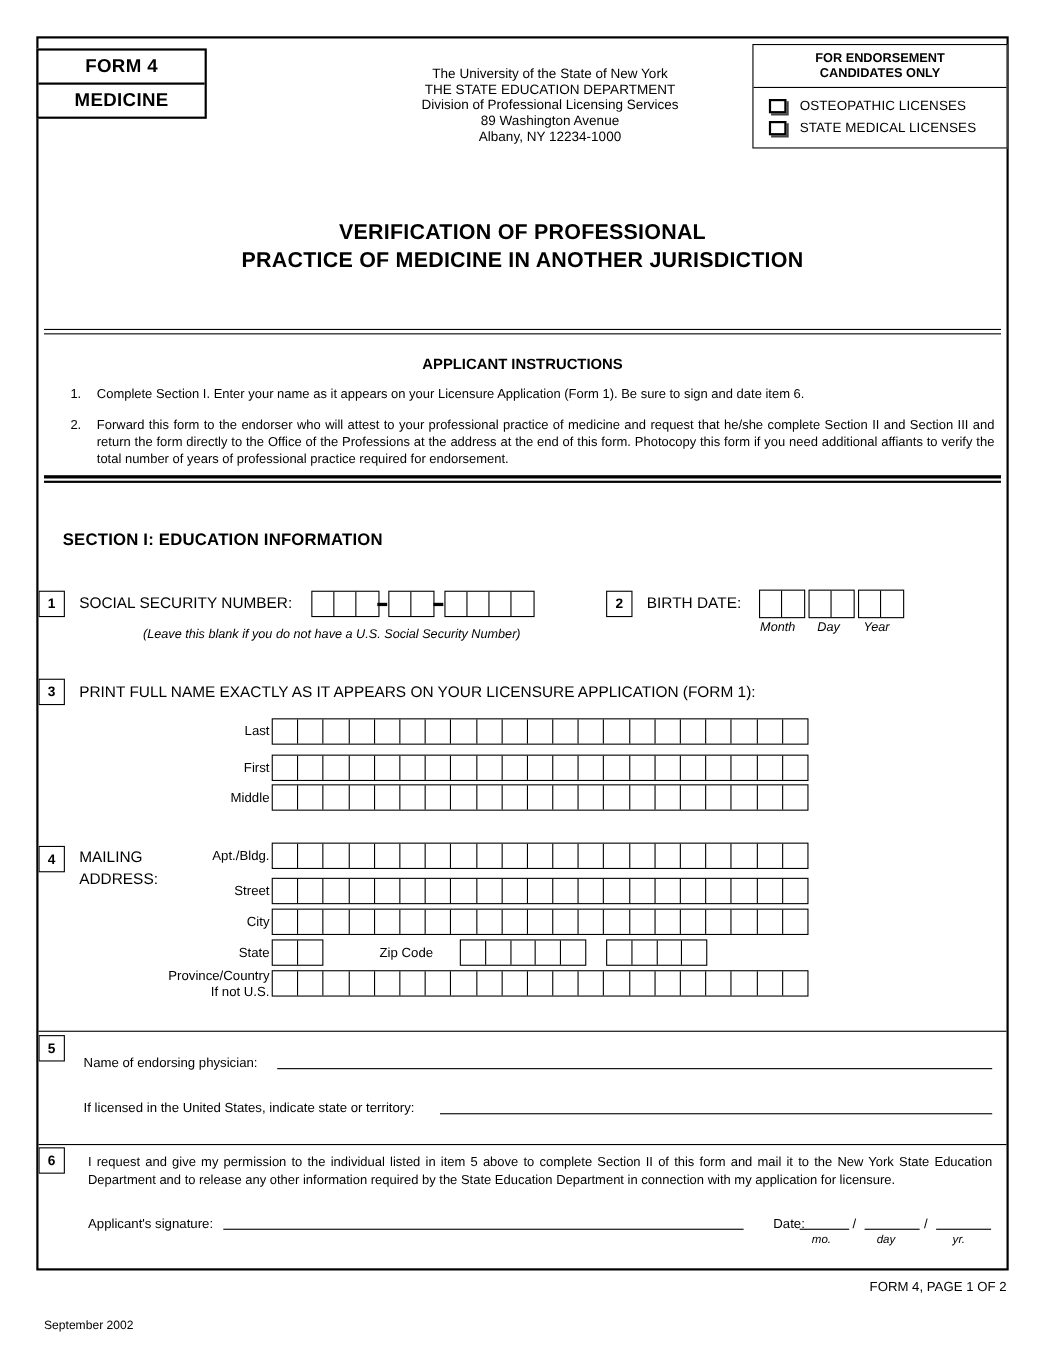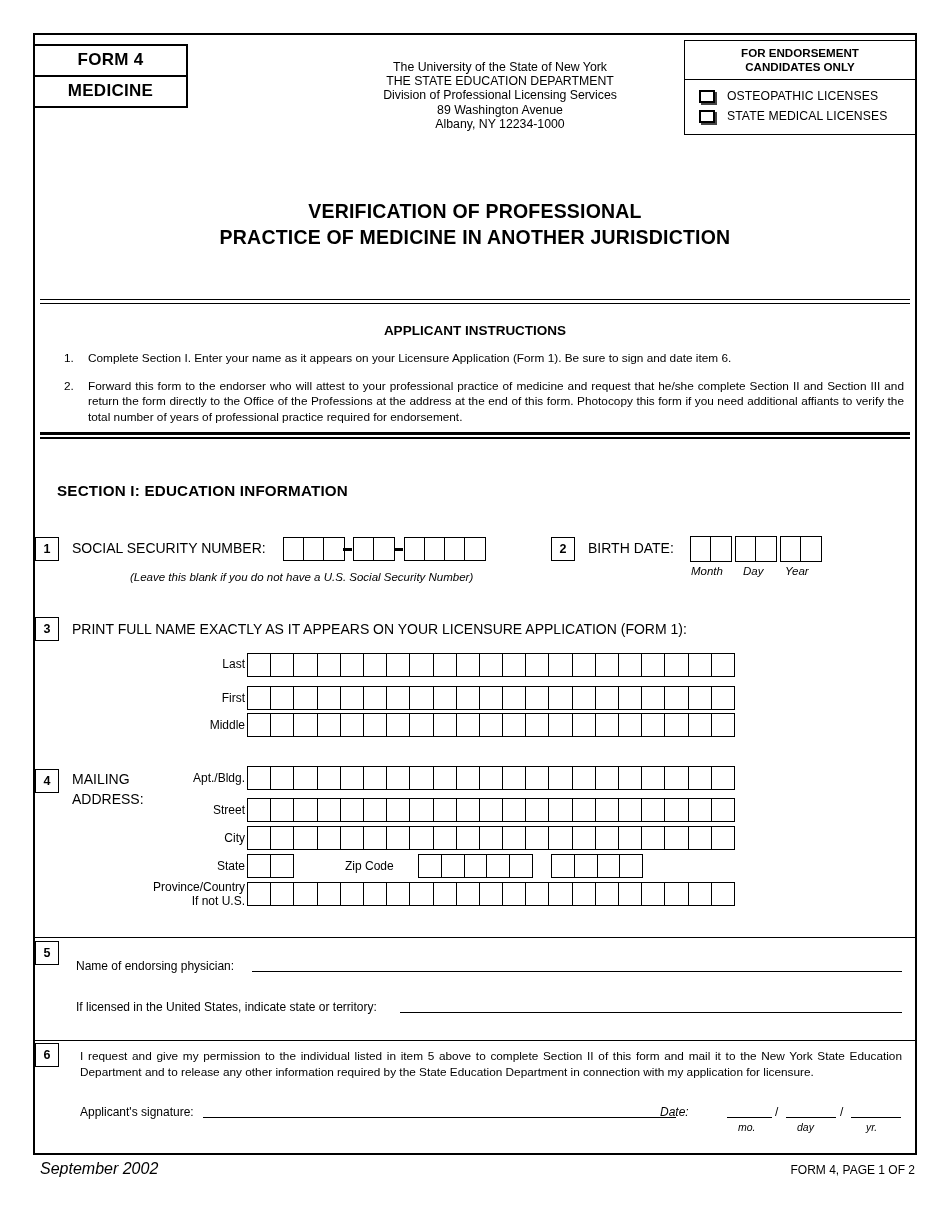--- a/index.html
+++ b/index.html
@@ -225,23 +225,22 @@
   
   .uline {
     position: absolute;
     border-bottom: 1px solid #000;
     height: 0;
   }
   
   .footer-left {
     position: absolute;
     left: 40px;
-    top: 1160px;
-    font-size: 16px;
-    font-style: italic;
+    top: 1199px;
+    font-size: 11px;
   }
   .footer-right {
     position: absolute;
     right: 35px;
     top: 1163px;
     font-size: 12px;
   }
 </style>
 </head>
 <body>
@@ -559,21 +558,21 @@
   <div class="uline" style="left:400px; top:1012px; width:502px;"></div>
 
   <div class="rule-single" style="top:1040px;"></div>
   <div class="num-badge" style="left:35px; top:1043px;">6</div>
 
   <div style="position:absolute; left:80px; top:1049px; width:822px; font-size:11.8px; line-height:15.5px; text-align:justify;">I request and give my permission to the individual listed in item 5 above to complete Section II of this form and mail it to the New York State Education Department and to release any other information required by the State Education Department in connection with my application for licensure.</div>
 
   <div class="lbl-sm" style="left:80px; top:1105px;">Applicant's signature:</div>
   <div class="uline" style="left:203px; top:1117px; width:473px;"></div>
 
-  <div class="lbl-sm" style="left:660px; top:1105px;font-style:italic;">Date:</div>
+  <div class="lbl-sm" style="left:703px; top:1105px;">Date:</div>
   <div class="uline" style="left:727px; top:1117px; width:45px;"></div>
   <div class="lbl-sm" style="left:775px; top:1105px;">/</div>
   <div class="uline" style="left:786px; top:1117px; width:50px;"></div>
   <div class="lbl-sm" style="left:840px; top:1105px;">/</div>
   <div class="uline" style="left:851px; top:1117px; width:50px;"></div>
   <div class="lbl-it" style="left:738px; top:1121px; font-size:10.5px;">mo.</div>
   <div class="lbl-it" style="left:797px; top:1121px; font-size:10.5px;">day</div>
   <div class="lbl-it" style="left:866px; top:1121px; font-size:10.5px;">yr.</div>
 
   <div class="footer-left">September 2002</div>

